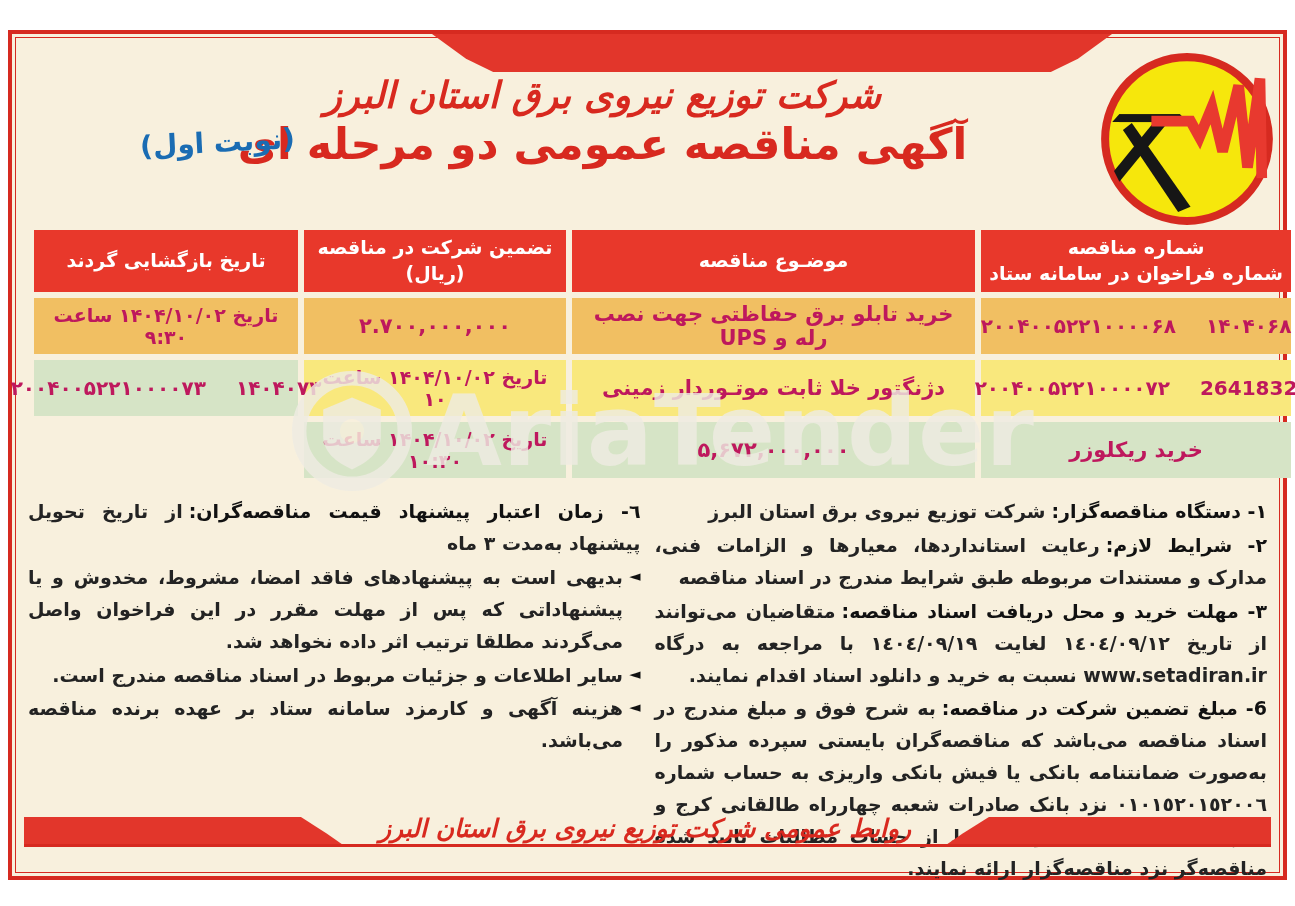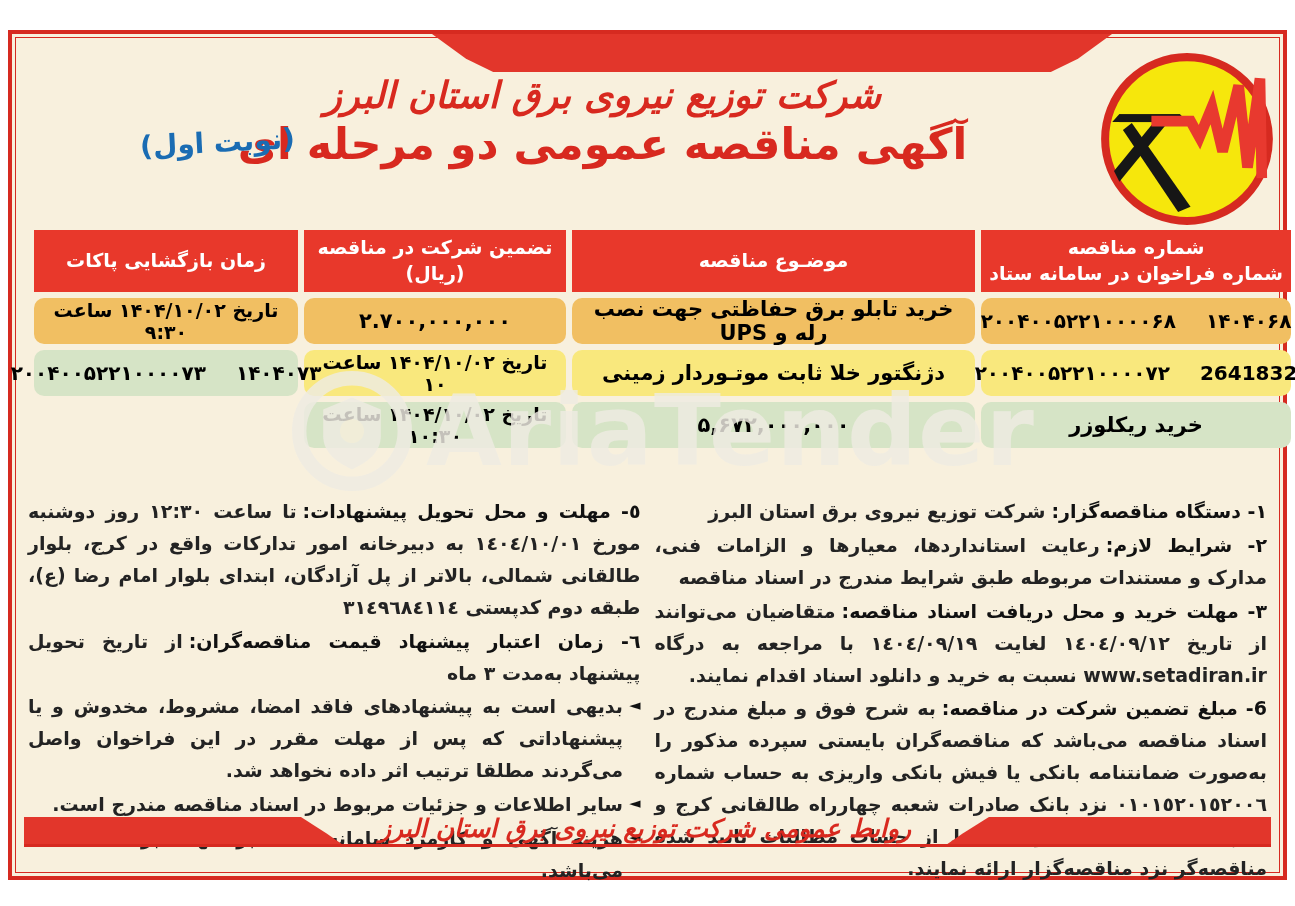--- a/index.html
+++ b/index.html
@@ -41,21 +41,21 @@
     grid-auto-rows:auto;column-gap:6px;row-gap:6px;
   }
   .cell{
     display:flex;align-items:center;justify-content:center;text-align:center;
     padding:4px 8px;box-sizing:border-box;
   }
   .th{
     background:#e8382b;color:#ffffff;font-weight:bold;font-size:19px;height:62px;
     line-height:1.35;flex-direction:column;
   }
-  .td{height:46px;color:#000000;font-weight:bold;font-size:21px;border-radius:10px;}
+  .td{height:56px;color:#be185d;font-weight:bold;font-size:21px;}
   .row-0{background:#f1bf62;}
   .row-1{background:#f9e87d;}
   .row-2{background:#d6e4c6;}
   .num-pair{display:flex;direction:ltr;gap:30px;align-items:center;justify-content:center;font-size:20px;}
   
   .body-cols{
     position:absolute;left:16px;right:16px;top:462px;height:372px;direction:rtl;
     display:flex;gap:14px;color:#232323;
   }
   .col{flex:1;text-align:justify;font-size:19px;line-height:1.68;font-weight:600;}
@@ -110,21 +110,21 @@
   <div class="round-note">(نوبت اول)</div>
 
   <div class="tender-table">
 
     <div class="cell th">
       <span>شماره مناقصه</span>
       <span>شماره فراخوان در سامانه ستاد</span>
     </div>
     <div class="cell th">موضـوع مناقصه</div>
     <div class="cell th">تضمین شرکت در مناقصه (ریال)</div>
-    <div class="cell th">زمان بازگشایی پاکات</div>
+    <div class="cell th">تاریخ بازگشایی گردند</div>
 
     <div class="cell td row-0 num-pair">
       <span>۲۰۰۴۰۰۵۲۲۱۰۰۰۰۶۸</span>
       <span>۱۴۰۴۰۶۸</span>
     </div>
     <div class="cell td row-0">خرید تابلو برق حفاظتی جهت نصب رله و UPS</div>
     <div class="cell td row-0">۲.۷۰۰,۰۰۰,۰۰۰</div>
     <div class="cell td row-0" style="font-size:19px;">تاریخ ۱۴۰۴/۱۰/۰۲ ساعت ۹:۳۰</div>
 
     <div class="cell td row-1 num-pair">
@@ -153,23 +153,20 @@
       </p>
       <p class="para">
         <b class="lbl">۳- مهلت خرید و محل دریافت اسناد مناقصه:</b><span>متقاضیان می‌توانند از تاریخ ١٤٠٤/٠٩/١٢ لغایت ١٤٠٤/٠٩/١٩ با مراجعه به درگاه www.setadiran.ir نسبت به خرید و دانلود اسناد اقدام نمایند.</span>
       </p>
       <p class="para">
         <b class="lbl">6- مبلغ تضمین شرکت در مناقصه:</b><span>به شرح فوق و مبلغ مندرج در اسناد مناقصه می‌باشد که مناقصه‌گران بایستی سپرده مذکور را به‌صورت ضمانتنامه بانکی یا فیش بانکی واریزی به حساب شماره ٠١٠١٥٢٠١٥٢٠٠٦ نزد بانک صادرات شعبه چهارراه طالقانی کرج و یا چک بانکی تضمینی و یا ضبط از حساب مطالبات تایید شده مناقصه‌گر نزد مناقصه‌گزار ارائه نمایند.</span>
       </p>
     </div>
     <div class="col">
       <p class="para">
-        <b class="lbl">٥- مهلت و محل تحویل پیشنهادات:</b><span>تا ساعت ۱۲:۳۰ روز دوشنبه مورخ ١٤٠٤/١٠/٠١ به دبیرخانه امور تدارکات واقع در کرج، بلوار طالقانی شمالی، بالاتر از پل آزادگان، ابتدای بلوار امام رضا (ع)، طبقه دوم کدپستی ٣١٤٩٦٨٤١١٤</span>
-      </p>
-      <p class="para">
         <b class="lbl">٦- زمان اعتبار پیشنهاد قیمت مناقصه‌گران:</b><span>از تاریخ تحویل پیشنهاد به‌مدت ۳ ماه</span>
       </p>
       <div class="bullet">
         <span class="marker">◄</span>
         <span>بدیهی است به پیشنهادهای فاقد امضا، مشروط، مخدوش و یا پیشنهاداتی که پس از مهلت مقرر در این فراخوان واصل می‌گردند مطلقا ترتیب اثر داده نخواهد شد.</span>
       </div>
       <div class="bullet">
         <span class="marker">◄</span>
         <span>سایر اطلاعات و جزئیات مربوط در اسناد مناقصه مندرج است.</span>
       </div>

